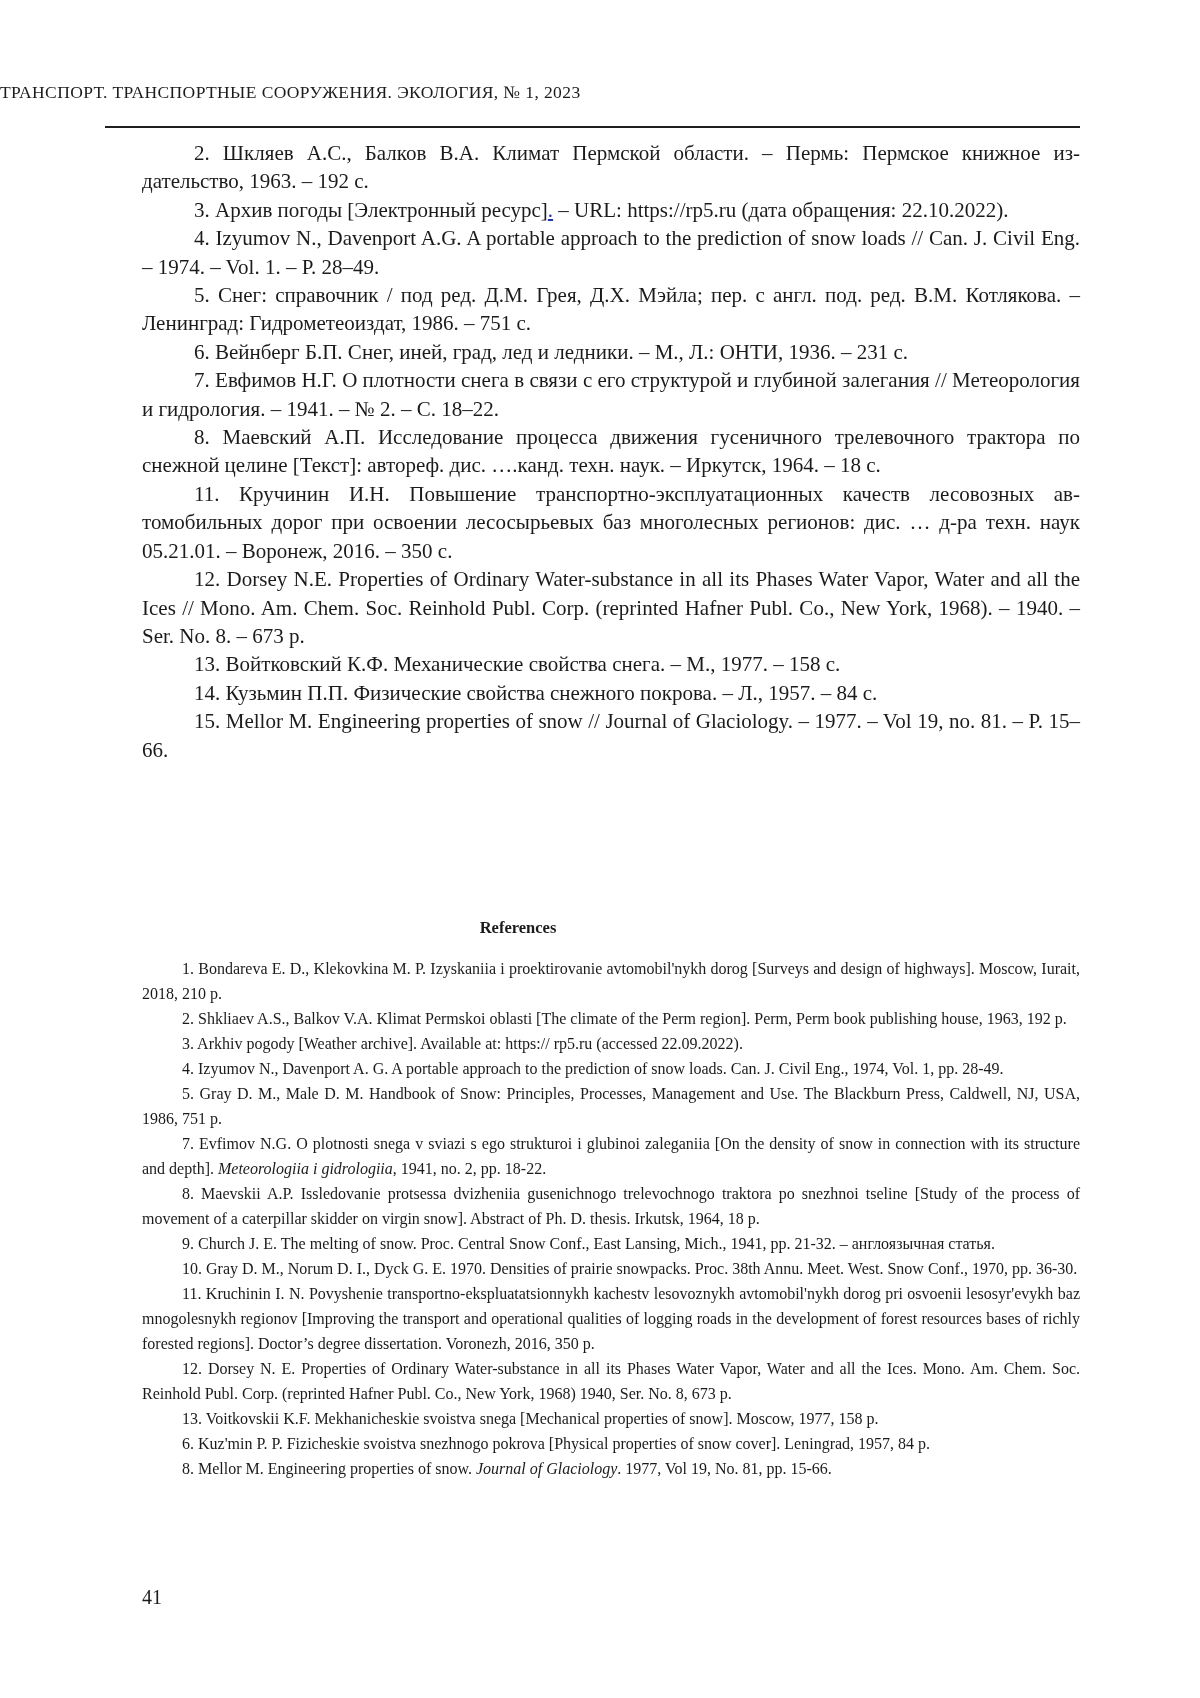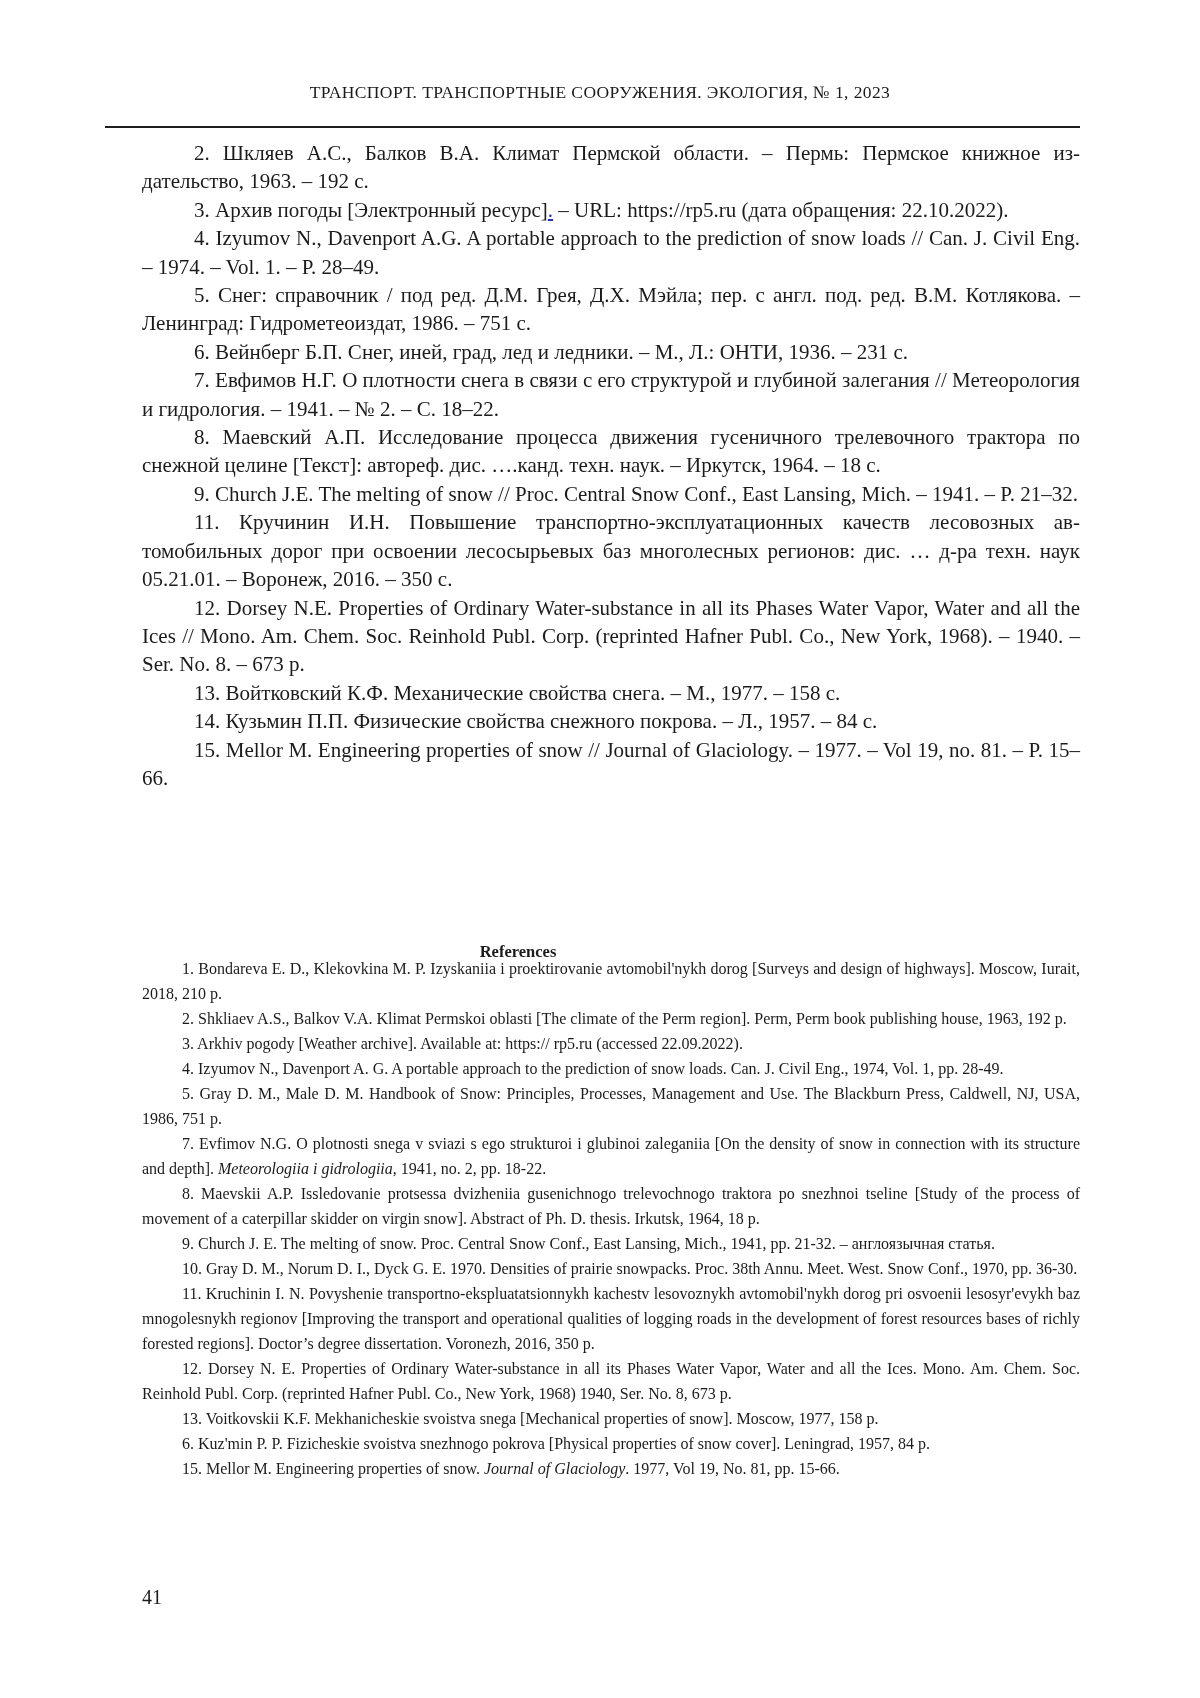--- a/index.html
+++ b/index.html
@@ -11,21 +11,20 @@
     background: #ffffff;
     font-family: "Liberation Serif", "DejaVu Serif", serif;
     color: #1b1b1b;
     overflow: hidden;
   }
   .journal-header {
     position: absolute;
     top: 82px;
     left: 0;
     width: 1200px;
-    text-align: center;
     font-size: 17.5px;
     letter-spacing: 0.4px;
     white-space: nowrap;
   }
   .header-rule {
     position: absolute;
     top: 126px;
     left: 105px;
     width: 975px;
     height: 2px;
@@ -38,21 +37,21 @@
     width: 938px;
     font-size: 21px;
     line-height: 28.4px;
     text-align: justify;
     hyphens: manual;
     -webkit-hyphens: manual;
   }
   .bib p { text-indent: 52px; }
   .refs-heading {
     position: absolute;
-    top: 942px;
+    top: 918px;
     left: 0;
     width: 1036px;
     text-align: center;
     font-weight: bold;
     font-size: 16.5px;
   }
   .refs {
     position: absolute;
     top: 956px;
     left: 142px;
@@ -88,21 +87,20 @@
   <div class="header-rule"></div>
 
   <div class="bib" id="russian-list">
       <p><span>2. Шкляев А.С., Балков В.А. Климат Пермской области. – Пермь: Пермское книжное из­дательство, 1963. – 192 с.</span></p>
       <p><span>3. Архив погоды [Электронный ресурс]</span><span class="link">.</span><span> – URL: https://rp5.ru (дата обращения: 22.10.2022).</span></p>
       <p><span>4. Izyumov N., Davenport A.G. A portable approach to the prediction of snow loads // Can. J. Civil Eng. – 1974. – Vol. 1. – P. 28–49.</span></p>
       <p><span>5. Снег: справочник / под ред. Д.М. Грея, Д.Х. Мэйла; пер. с англ. под. ред. В.М. Котля­кова. – Ленинград: Гидрометеоиздат, 1986. – 751 с.</span></p>
       <p><span>6. Вейнберг Б.П. Снег, иней, град, лед и ледники. – М., Л.: ОНТИ, 1936. – 231 с.</span></p>
       <p><span>7. Евфимов Н.Г. О плотности снега в связи с его структурой и глубиной залегания // Ме­теорология и гидрология. – 1941. – № 2. – С. 18–22.</span></p>
       <p><span>8. Маевский А.П. Исследование процесса движения гусеничного трелевочного трактора по снежной целине [Текст]: автореф. дис. ….канд. техн. наук. – Иркутск, 1964. – 18 с.</span></p>
-      <p><span>9. Church J.E. The melting of snow // Proc. Central Snow Conf., East Lansing, Mich. – 1941. – P. 21–32.</span></p>
       <p><span>11. Кручинин И.Н. Повышение транспортно-эксплуатационных качеств лесовозных ав­томобильных дорог при освоении лесосырьевых баз многолесных регионов: дис. … д-ра техн. наук 05.21.01. – Воронеж, 2016. – 350 с.</span></p>
       <p><span>12. Dorsey N.E. Properties of Ordinary Water-substance in all its Phases Water Vapor, Water and all the Ices // Mono. Am. Chem. Soc. Reinhold Publ. Corp. (reprinted Hafner Publ. Co., New York, 1968). – 1940. – Ser. No. 8. – 673 p.</span></p>
       <p><span>13. Войтковский К.Ф. Механические свойства снега. – М., 1977. – 158 с.</span></p>
       <p><span>14. Кузьмин П.П. Физические свойства снежного покрова. – Л., 1957. – 84 с.</span></p>
       <p><span>15. Mellor M. Engineering properties of snow // Journal of Glaciology. – 1977. – Vol 19, no. 81. – P. 15–66.</span></p>
     </div>
 
   <div class="refs-heading">References</div>
 
   <div class="refs" id="references-list">
@@ -112,18 +110,18 @@
       <p><span>4. Izyumov N., Davenport A. G. A portable approach to the prediction of snow loads. Can. J. Civil Eng., 1974, Vol. 1, pp. 28-49.</span></p>
       <p><span>5. Gray D. M., Male D. M. Handbook of Snow: Principles, Processes, Management and Use. The Blackburn Press, Caldwell, NJ, USA, 1986, 751 p.</span></p>
       <p><span>7. Evfimov N.G. O plotnosti snega v sviazi s ego strukturoi i glubinoi zaleganiia [On the density of snow in connec­tion with its structure and depth]. </span><span class="italic">Meteorologiia i gidrologiia</span><span>, 1941, no. 2, pp. 18-22.</span></p>
       <p><span>8. Maevskii A.P. Issledovanie protsessa dvizheniia gusenichnogo trelevochnogo traktora po snezhnoi tseline [Study of the process of movement of a caterpillar skidder on virgin snow]. Abstract of Ph. D. thesis. Irkutsk, 1964, 18 p.</span></p>
       <p><span>9. Church J. E. The melting of snow. Proc. Central Snow Conf., East Lansing, Mich., 1941, pp. 21-32. – англоязыч­ная статья.</span></p>
       <p><span>10. Gray D. M., Norum D. I., Dyck G. E. 1970. Densities of prairie snowpacks. Proc. 38th Annu. Meet. West. Snow Conf., 1970, pp. 36-30.</span></p>
       <p><span>11. Kruchinin I. N. Povyshenie transportno-ekspluatatsionnykh kachestv lesovoznykh avtomobil'nykh dorog pri osvoenii lesosyr'evykh baz mnogolesnykh regionov [Improving the transport and operational qualities of logging roads in the development of forest resources bases of richly forested regions]. Doctor’s degree dissertation. Voronezh, 2016, 350 p.</span></p>
       <p><span>12. Dorsey N. E. Properties of Ordinary Water-substance in all its Phases Water Vapor, Water and all the Ices. Mono. Am. Chem. Soc. Reinhold Publ. Corp. (reprinted Hafner Publ. Co., New York, 1968) 1940, Ser. No. 8, 673 p.</span></p>
       <p><span>13. Voitkovskii K.F. Mekhanicheskie svoistva snega [Mechanical properties of snow]. Moscow, 1977, 158 p.</span></p>
       <p><span>6. Kuz'min P. P. Fizicheskie svoistva snezhnogo pokrova [Physical properties of snow cover]. Leningrad, 1957, 84 p.</span></p>
-      <p><span>15. Mellor M. Engineering properties of snow. </span><span class="italic">Journal of Glaciology</span><span>. 1977, Vol 19, No. 81, pp. 15-66.</span></p>
+      <p><span>8. Mellor M. Engineering properties of snow. </span><span class="italic">Journal of Glaciology</span><span>. 1977, Vol 19, No. 81, pp. 15-66.</span></p>
     </div>
 
   <div class="page-number">41</div>
 
 </div>
 
 </body></html>

